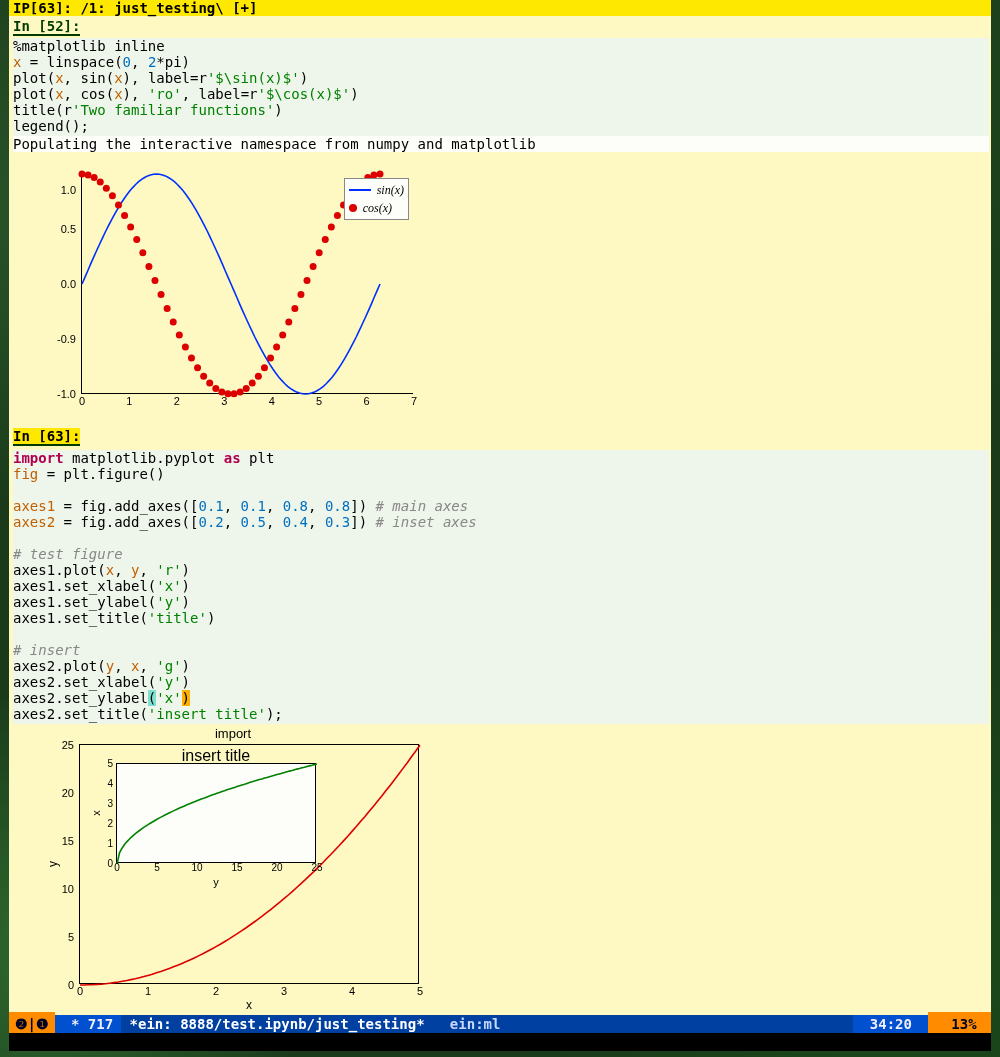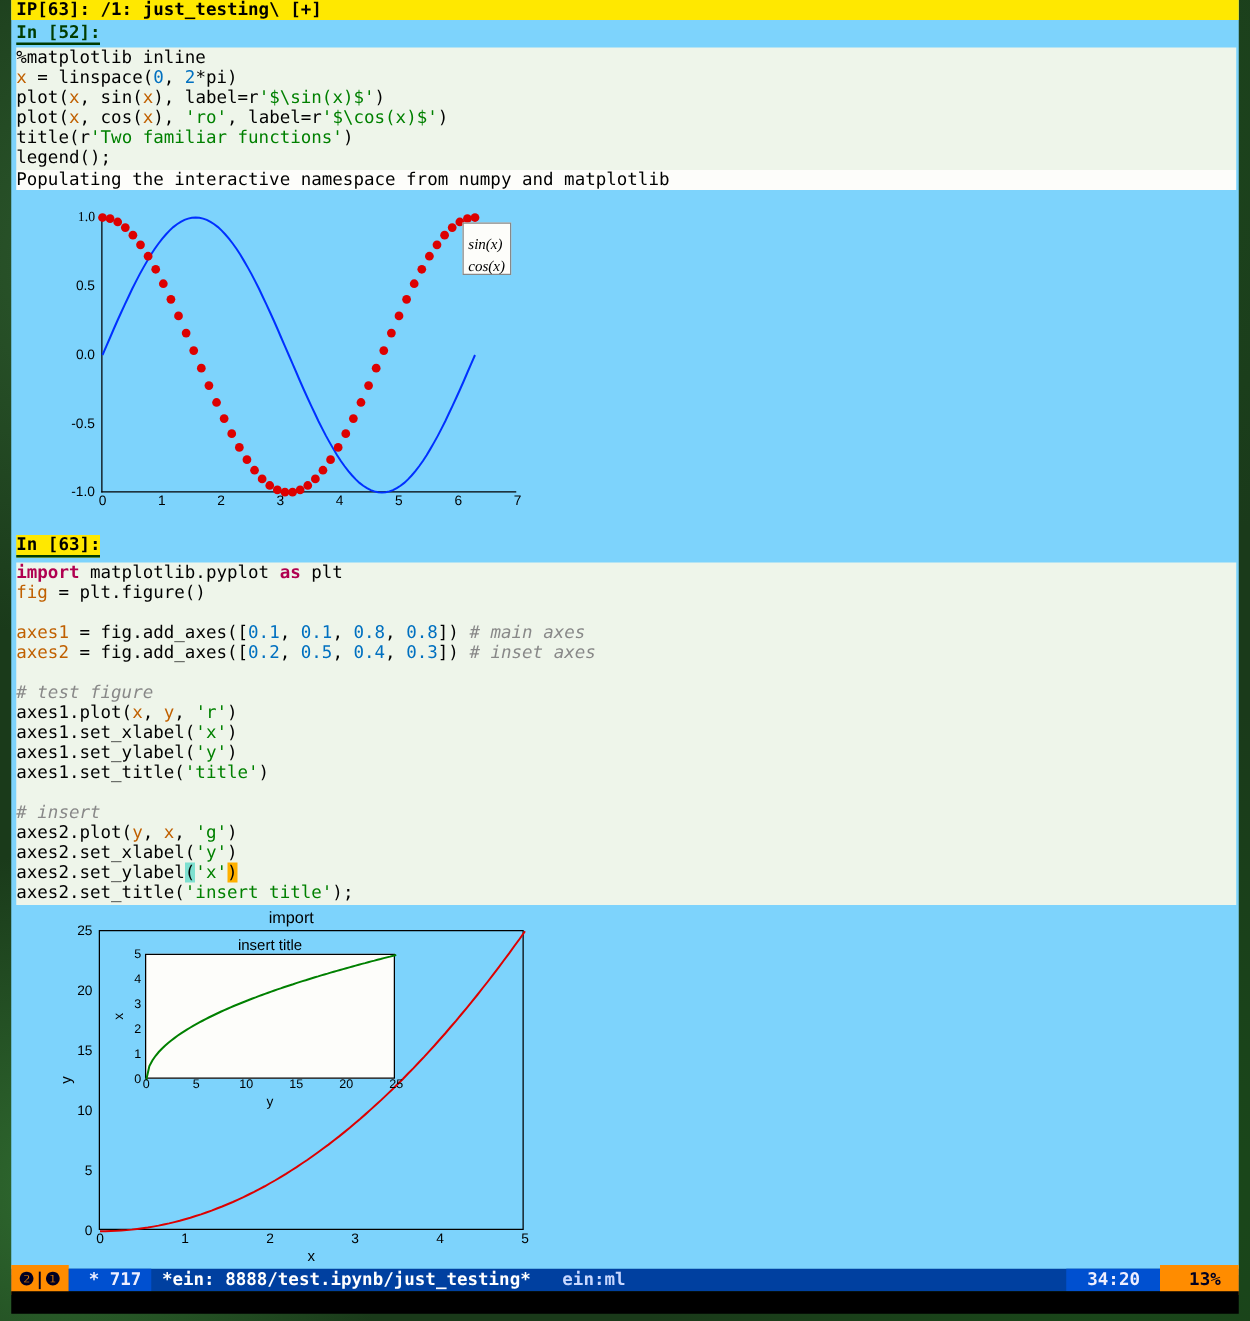--- a/index.html
+++ b/index.html
@@ -11,21 +11,21 @@
     background: #1a3a1a;
     background-image:
       radial-gradient(circle at 10% 20%, #2d5a2d 0%, transparent 25%),
       radial-gradient(circle at 80% 10%, #1e4a1e 0%, transparent 30%),
       radial-gradient(circle at 50% 60%, #2a5a2a 0%, transparent 25%),
       radial-gradient(circle at 90% 90%, #1a4a1a 0%, transparent 30%),
       radial-gradient(circle at 5% 90%, #2f6a2f 0%, transparent 20%);
   }
   .frame {
     position: absolute; left: 9px; top: 0; width: 982px; height: 1020px;
-    background: #7dd3fc;
+    background: #fef9c3;
   }
   .titlebar {
     background: #ffe800; color: #000; font-weight: bold;
     padding: 0 4px; height: 16px; line-height: 16px; white-space: pre;
   }
   .cell { padding: 0 2px 0 4px; }
   .prompt {
     display:inline-block;
     color:#003c00; font-weight:bold;
     border-bottom:2px solid #003c00; margin: 2px 0;
@@ -46,34 +46,34 @@
   .c-cursor { background:#ffb000; }
   .c-mark   { background:#7de0d0; }
 
   .chart1 { position:relative; width:390px; height:260px; margin:4px 0 8px 20px; }
   .chart1 .title { position:absolute; top:0; left:0; width:100%; text-align:center; font-family:sans-serif; font-size:13px; }
   .chart1 .axes  { position:absolute; left:48px; top:18px; width:332px; height:220px; border-left:1px solid #000; border-bottom:1px solid #000; }
   .chart1 svg    { position:absolute; left:0; top:0; width:332px; height:220px; overflow:visible; }
   .chart1 .ytick { position:absolute; left:-42px; width:36px; text-align:right; font-size:11px; font-family:sans-serif; transform:translateY(-50%); }
   .chart1 .xtick { position:absolute; bottom:-16px; font-size:11px; font-family:sans-serif; transform:translateX(-50%); }
   .chart1 .legend { position:absolute; right:4px; top:4px; border:1px solid #888; background:#fdfdfa; font-family:serif; font-size:12px; padding:2px 4px; }
-  .chart1 .legend div { display:flex; gap:6px; height:18px;flex-direction:column;}
+  .chart1 .legend div { display:flex; align-items:center; gap:6px; height:18px;}
   .chart1 .lline { width:22px; height:2px; background:#0030ff; }
   .chart1 .ldot  { width:8px; height:8px; border-radius:50%; background:#d00; }
 
   .chart2 { position:relative; width:400px; height:280px; margin:2px 0 0 20px; }
   .chart2 .title { position:absolute; top:0; left:0; width:100%; text-align:center; font-family:sans-serif; font-size:13px; }
   .chart2 .axes  { position:absolute; left:46px; top:18px; width:340px; height:240px; border:1px solid #000; }
   .chart2 svg    { position:absolute; left:0; top:0; width:340px; height:240px; overflow:visible; }
   .chart2 .ylab  { position:absolute; left:-30px; top:50%; transform:translateY(-50%) rotate(-90deg); font-size:12px; font-family:sans-serif;}
   .chart2 .xlab  { position:absolute; bottom:-30px; left:50%; transform:translateX(-50%); font-size:12px; font-family:sans-serif;}
   .chart2 .ytick { position:absolute; left:-26px; width:20px; text-align:right; font-size:11px; font-family:sans-serif; transform:translateY(-50%); }
   .chart2 .xtick { position:absolute; bottom:-16px; font-size:11px; font-family:sans-serif; transform:translateX(-50%); }
   .chart2 .inset { position:absolute; left:36px; top:18px; width:200px; height:100px; border:1px solid #000; background:#fdfdfa; }
-  .chart2 .inset .ititle { position:absolute; top:-16px; left:0; width:100%; text-align:center; font-size:12px; font-family:sans-serif; }
+  .chart2 .inset .ititle { position:absolute; top:-16px; left:0; width:100%; text-align:center; font-size:16px; font-family:sans-serif; }
   .chart2 .inset .iylab { position:absolute; left:-24px; top:50%; transform:translateY(-50%) rotate(-90deg); font-size:11px; font-family:sans-serif;}
   .chart2 .inset .ixlab { position:absolute; bottom:-28px; left:50%; transform:translateX(-50%); font-size:11px; font-family:sans-serif;}
   .chart2 .inset svg { position:absolute; left:0; top:0; width:200px; height:100px; overflow:visible; }
   .chart2 .inset .iyt { position:absolute; left:-14px; width:10px; text-align:right; font-size:10px; font-family:sans-serif; transform:translateY(-50%); }
   .chart2 .inset .ixt { position:absolute; bottom:-14px; font-size:10px; font-family:sans-serif; transform:translateX(-50%); }
 
   .modeline {
     position:absolute; left:9px; bottom:24px; width:982px; height:18px;
     background:#0040a0; color:#c8d8ff; font-weight:bold;
     display:flex; align-items:center; white-space:pre;
@@ -163,24 +163,24 @@
               <span class="lline"></span>
               <span style="font-style:italic">sin(x)</span>
             </div>
           <div>
               <span class="ldot"></span>
               <span style="font-style:italic">cos(x)</span>
             </div>
         </div>
         <div id="c1yt">
             <div class="ytick" style="top: 220px; text-align: right;">-1.0</div>
-            <div class="ytick" style="top: 165px;">-0.5</div>
+            <div class="ytick" style="top: 165px;">-0.9</div>
             <div class="ytick" style="top: 110px;">0.0</div>
             <div class="ytick" style="top: 55px;">0.5</div>
-            <div class="ytick" style="top: 0px; font-family: Liberation Serif, serif;">1.0</div>
+            <div class="ytick" style="top: 16px;">1.0</div>
           </div>
           <div id="c1xt">
             <div class="xtick" style="left: 0px;">0</div>
             <div class="xtick" style="left: 47.4286px;">1</div>
             <div class="xtick" style="left: 94.8571px;">2</div>
             <div class="xtick" style="left: 142.286px;">3</div>
             <div class="xtick" style="left: 189.714px;">4</div>
             <div class="xtick" style="left: 237.143px;">5</div>
             <div class="xtick" style="left: 284.571px;">6</div>
             <div class="xtick" style="left: 332px;">7</div>

